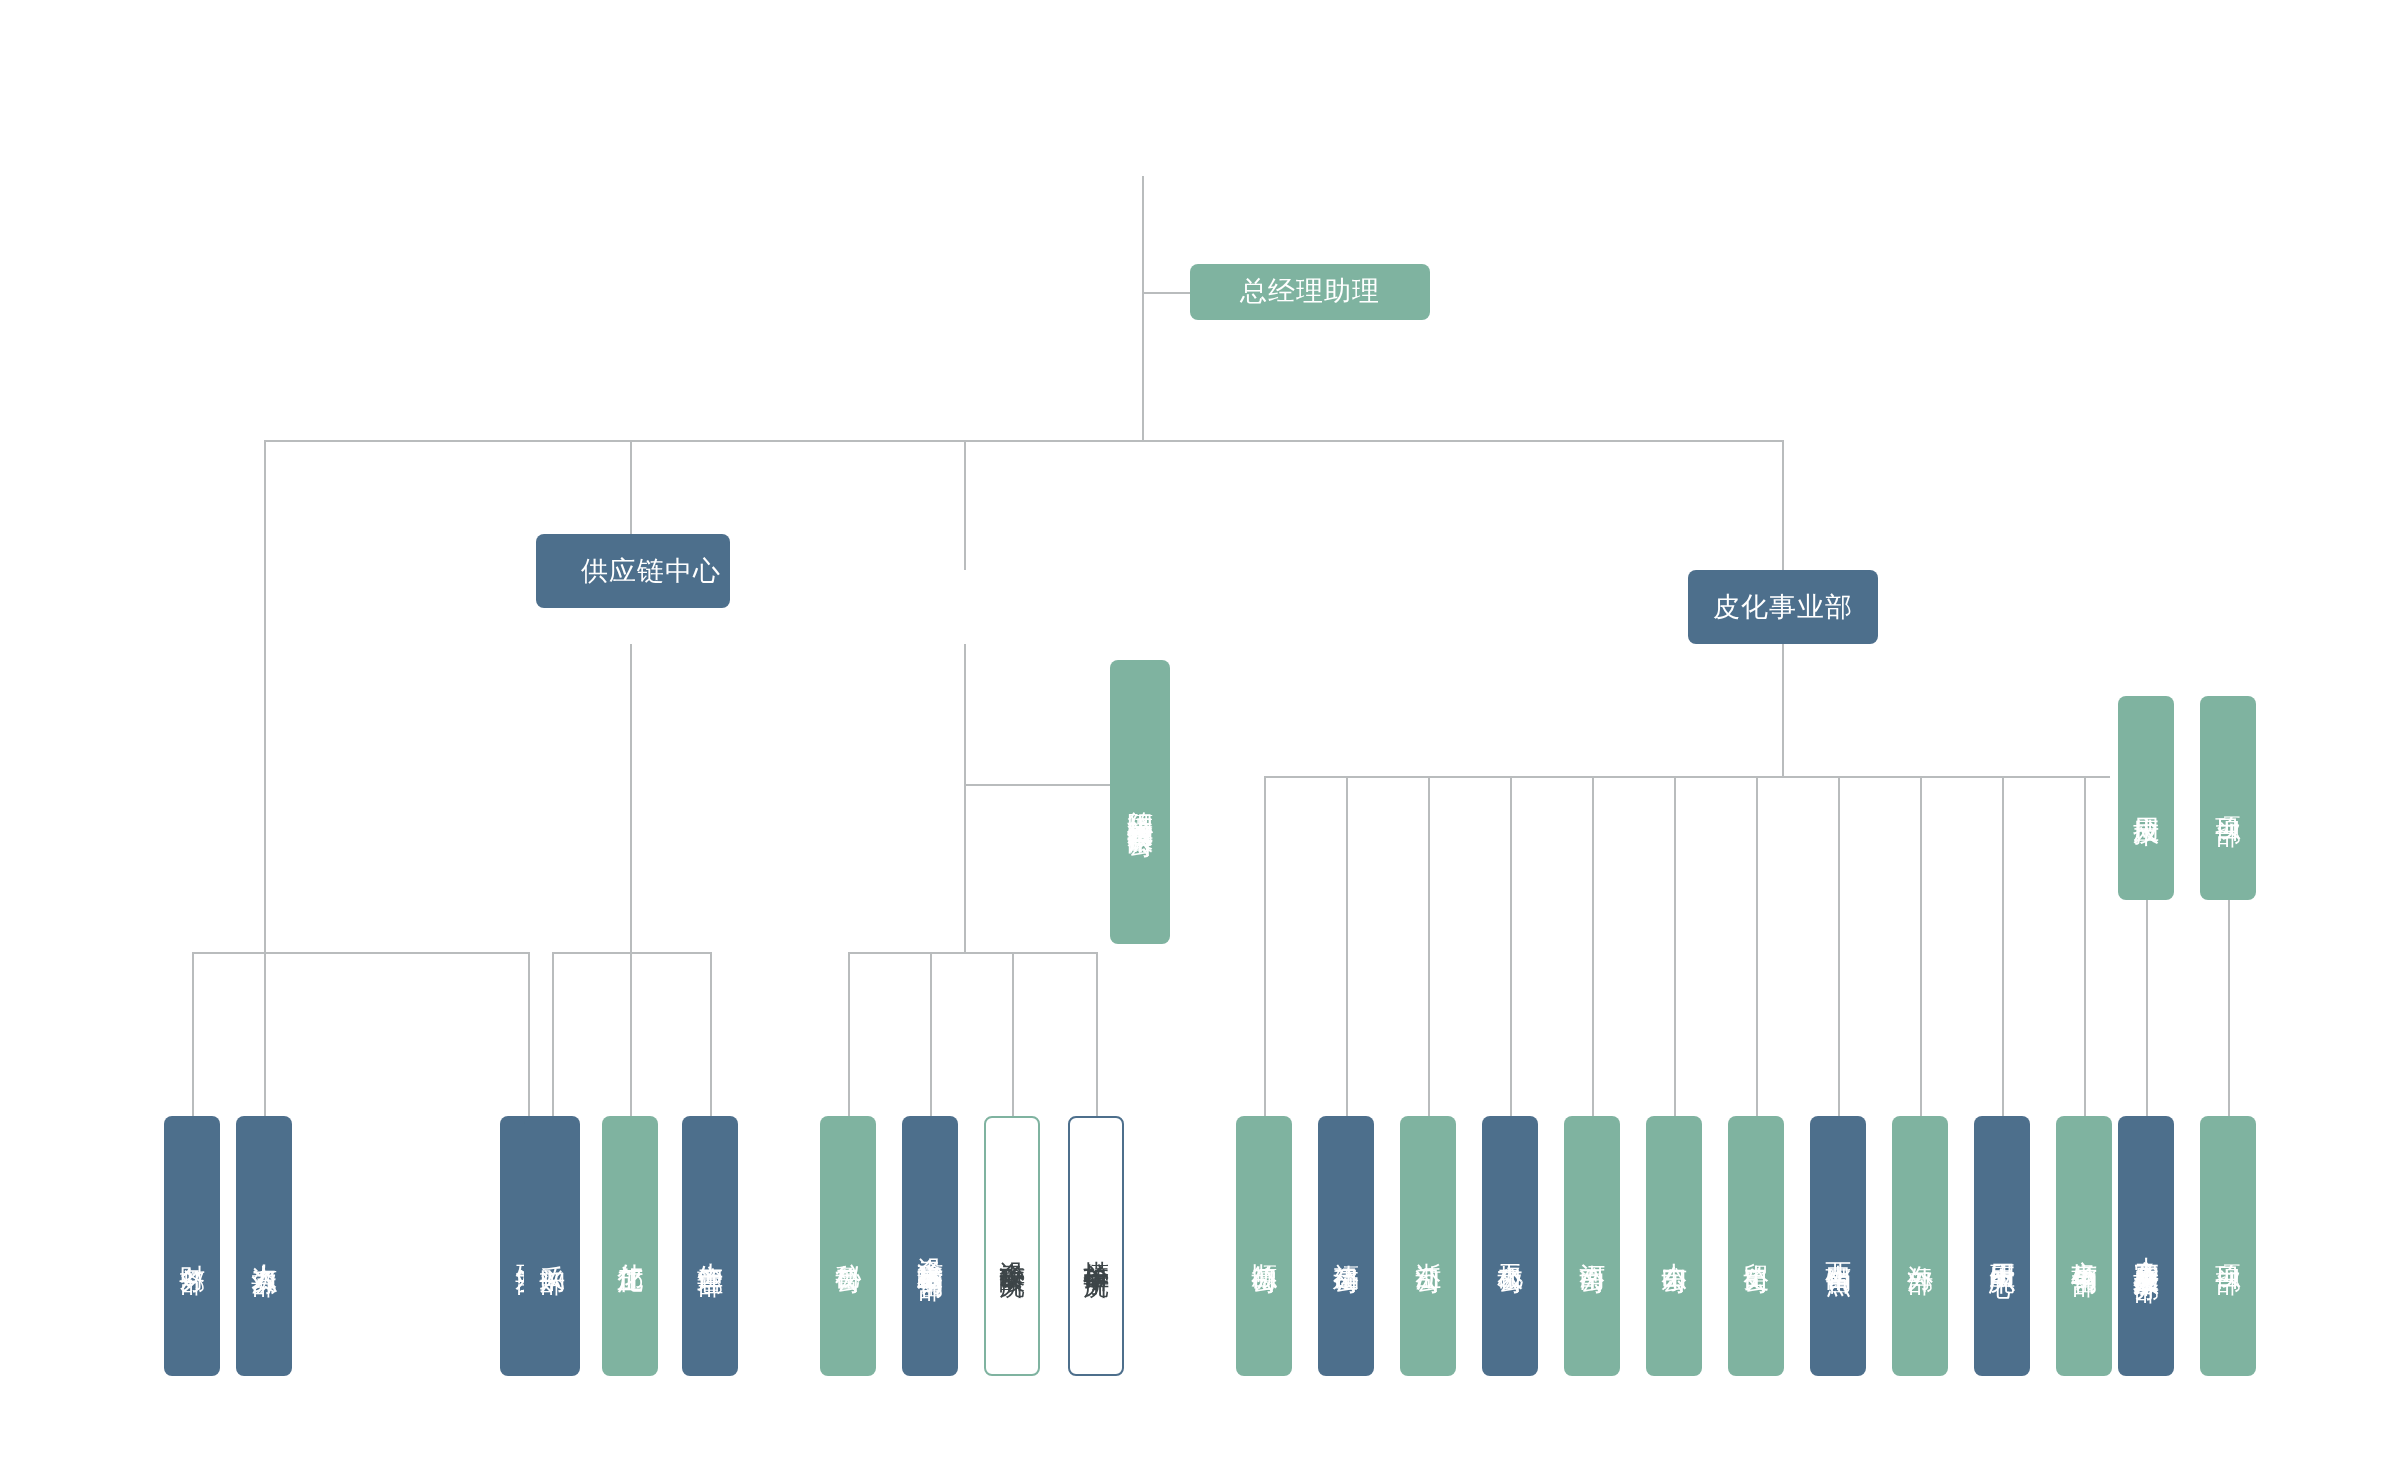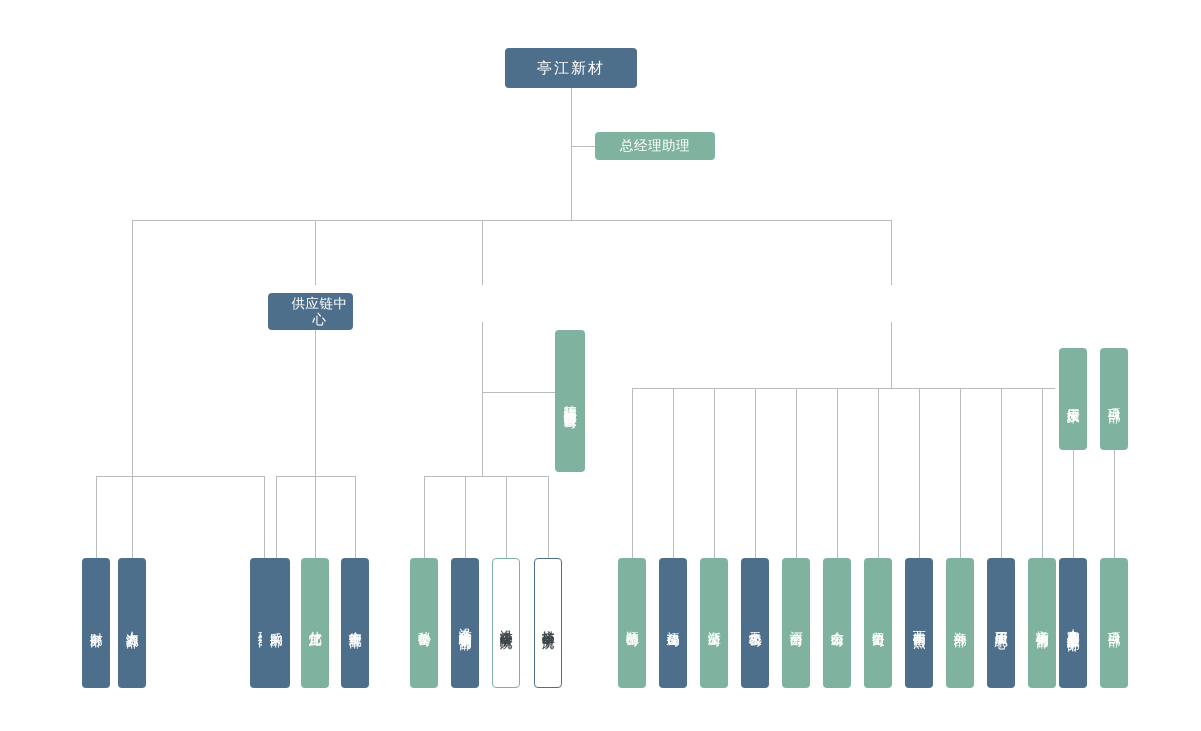--- a/index.html
+++ b/index.html
@@ -116,33 +116,33 @@
   <div class="line v" style="left:837px; top:388px; height:170px;"></div>
   <div class="line v" style="left:878px; top:388px; height:170px;"></div>
   <div class="line v" style="left:919px; top:388px; height:170px;"></div>
   <div class="line v" style="left:960px; top:388px; height:170px;"></div>
   <div class="line v" style="left:1001px; top:388px; height:170px;"></div>
   <div class="line v" style="left:1042px; top:388px; height:170px;"></div>
 
   <div class="line v" style="left:1073px; top:450px; height:108px;"></div>
   <div class="line v" style="left:1114px; top:450px; height:108px;"></div>
 
-  <div class="node blue root horiz" style="left:505px; top:48px; width:132px; height:40px;">
-    <span class="lbl">亭江新材</span>
-  </div>
 
   <div class="node green horiz" style="left:595px; top:132px; width:120px; height:28px;">
     <span class="lbl">总经理助理</span>
   </div>
 
-  <div class="node blue horiz" style="left:268px; top:293px; width:85px; height:37px;padding-left:18px;">
+  <div class="node blue horiz" style="left:268px; top:267px; width:97px; height:37px;padding-left:18px;">
     <span class="lbl">供应链中心</span>
   </div>
 
 
+  <div class="node blue horiz" style="left:844px; top:285px; width:95px; height:37px;">
+    <span class="lbl">皮化事业部</span>
+  </div>
 
   <div class="node green vert" style="left:555px; top:330px; width:30px; height:142px;">
     <span class="lbl">德阳塔拉生物科技有限公司</span>
   </div>
 
   <div class="node green vert" style="left:1059px; top:348px; width:28px; height:102px;">
     <span class="lbl">应用技术</span>
   </div>
 
   <div class="node green vert" style="left:1100px; top:348px; width:28px; height:102px;">

